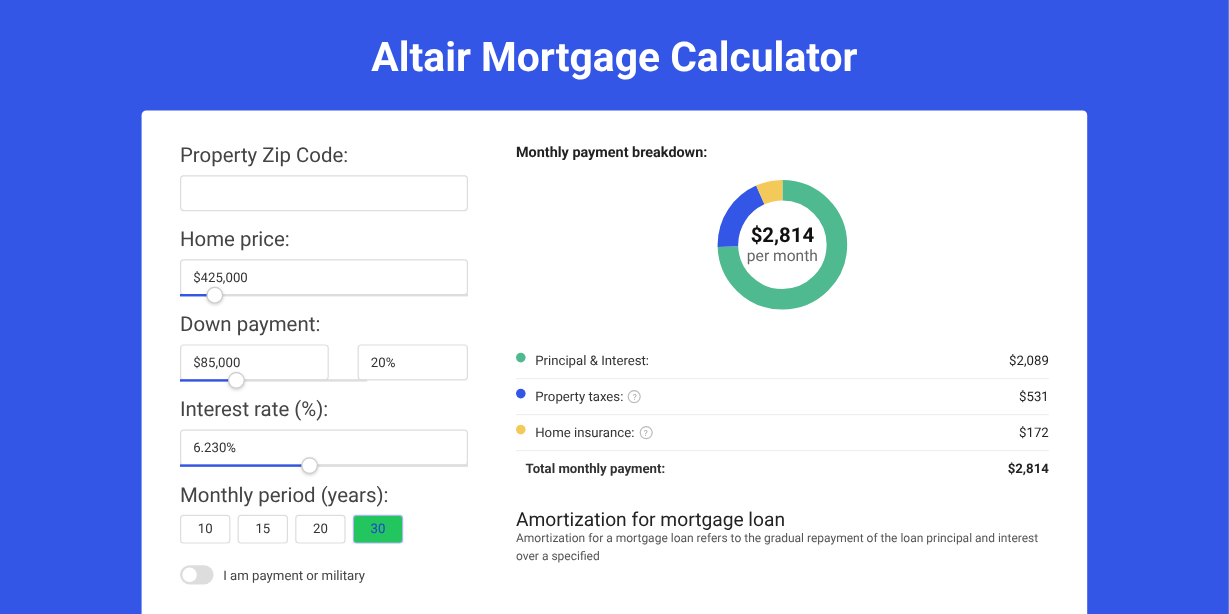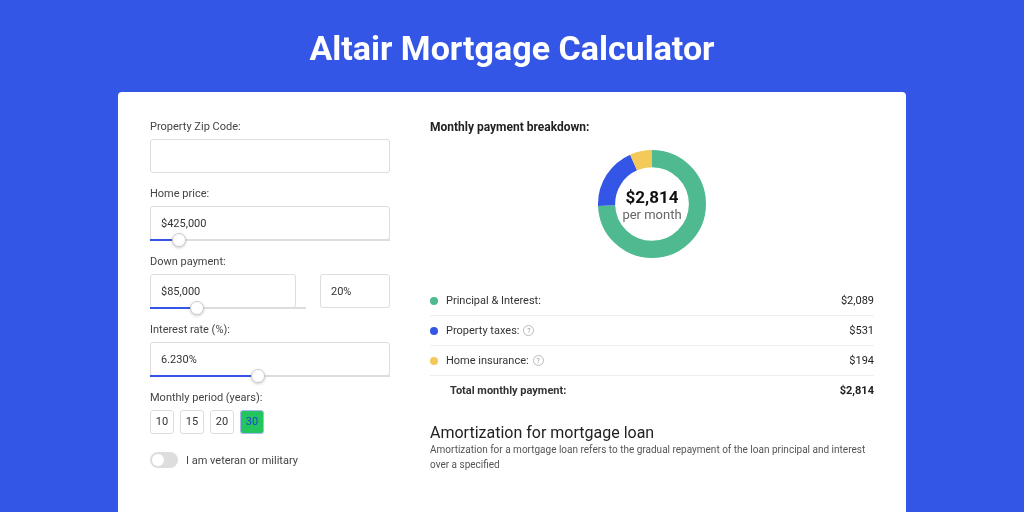--- a/index.html
+++ b/index.html
@@ -1,44 +1,44 @@
 <!DOCTYPE html>
 <html><head>
 <meta charset="utf-8">
 <style>
 *{margin:0;padding:0;box-sizing:border-box;font-family:-apple-system,BlinkMacSystemFont,"Segoe UI",Roboto,sans-serif}
 body{background:#3456e6;width:1024px;height:512px;overflow:hidden}
 .page-title{color:#fff;font-size:34px;font-weight:700;text-align:center;padding:28px 0 24px}
 .card{background:#fff;width:788px;margin:0 auto;border-radius:4px 4px 0 0;padding:28px 32px;display:flex;gap:40px;height:420px}
 .left-col{width:240px;flex-shrink:0}
 .right-col{flex:1}
-.field-label{font-size:11px;color:#444;margin-bottom:6px;display:block}
-.text-input{width:100%;height:30px;border:1px solid #ddd;border-radius:3px;padding:16px 10px;font-size:11px;color:#333;background:#fff}
+.field-label{font-size:17px;color:#444;margin-bottom:6px;display:block}
+.text-input{width:100%;height:30px;border:1px solid #ddd;border-radius:3px;padding:4px 10px;font-size:11px;color:#333;background:#fff}
 .field-group{margin-bottom:14px;position:relative}
 .slider-track{height:2px;background:#ddd;position:relative;margin-top:-1px}
 .slider-fill{height:2px;background:#3456e6;position:absolute;left:0;top:0}
 .slider-thumb{width:14px;height:14px;border-radius:50%;background:#fff;border:1px solid #ccc;box-shadow:0 1px 3px rgba(0,0,0,0.2);position:absolute;top:-6px;transform:translateX(-50%)}
 .dp-row{display:flex;gap:24px}
 .dp-row .text-input:first-child{flex:1}
-.dp-row .text-input:last-child{width:70px}
+.dp-row .text-input:last-child{width:92px}
 .period-row{display:flex;gap:6px}
-.period-btn{width:24px;height:24px;border:1px solid #ddd;border-radius:3px;background:#fff;font-size:11px;color:#333;line-height:22px;text-align:center;cursor:pointer}
+.period-btn{width:42px;height:24px;border:1px solid #ddd;border-radius:3px;background:#fff;font-size:11px;color:#333;line-height:22px;text-align:center;cursor:pointer}
 .period-btn.active{background:#22c55e;border-color:#aab8f0;color:#2342cf}
 .toggle-row{display:flex;align-items:center;gap:8px;margin-top:18px}
 .toggle{width:28px;height:16px;border-radius:10px;background:#ddd;position:relative}
 .toggle .knob{width:12px;height:12px;border-radius:50%;background:#fff;position:absolute;top:2px;left:2px}
 .toggle-label{font-size:11px;color:#444}
 .section-title{font-size:12px;font-weight:700;color:#222;margin-bottom:10px}
 .donut-wrap{display:flex;justify-content:center;margin-bottom:22px}
 .donut{position:relative;width:120px;height:120px}
 .donut svg{width:120px;height:120px;transform:rotate(-90deg)}
 .donut-center{position:absolute;top:50%;left:50%;transform:translate(-50%,-50%);text-align:center}
 .donut-amount{font-size:17px;font-weight:700;color:#111}
 .donut-label{font-size:13px;color:#666}
-.legend-row{display:flex;align-items:center;padding:8px 0;border-bottom:1px solid #eee}
+.legend-row{display:flex;padding:8px 0;border-bottom:1px solid #eee}
 .legend-row.total{border-bottom:none;font-weight:700}
 .legend-dot{width:8px;height:8px;border-radius:50%;margin-right:8px;flex-shrink:0}
 .legend-name{font-size:11px;color:#333;flex:1;display:flex;align-items:center;gap:4px}
 .legend-val{font-size:11px;color:#222}
 .info-icon{width:11px;height:11px;border:1px solid #bbb;border-radius:50%;display:inline-flex;align-items:center;justify-content:center;font-size:7px;color:#999}
 .amort{margin-top:18px}
 .amort-title{font-size:16px;font-weight:400;color:#222;margin-bottom:0}
 .amort-text{font-size:10px;color:#555;line-height:1.5}
 .dot-green{background:#4fb98f}
 .dot-blue{background:#3456e6}
@@ -94,21 +94,21 @@
           <div class="period-btn">15</div>
           <div class="period-btn">20</div>
           <div class="period-btn active">30</div>
         </div>
     </div>
 
     <div class="toggle-row">
       <div class="toggle">
           <div class="knob"></div>
         </div>
-      <span class="toggle-label">I am veteran or military</span>
+      <span class="toggle-label">I am payment or military</span>
     </div>
 
   </div>
 
   <div class="right-col">
     <div class="section-title">Monthly payment breakdown:</div>
 
     <div class="donut-wrap">
       <div class="donut">
         <svg viewBox="0 0 42 42">
@@ -130,26 +130,26 @@
           <span class="legend-val">$2,089</span>
         </div>
         <div class="legend-row">
           <span class="legend-dot dot-blue"></span>
           <span class="legend-name">Property taxes:<span class="info-icon">?</span></span>
           <span class="legend-val">$531</span>
         </div>
         <div class="legend-row">
           <span class="legend-dot dot-yellow"></span>
           <span class="legend-name">Home insurance:<span class="info-icon">?</span></span>
-          <span class="legend-val">$194</span>
+          <span class="legend-val">$172</span>
         </div>
       </div>
 
     <div class="legend-row total">
-      <span class="legend-name" style="margin-left:20px">Total monthly payment:</span>
+      <span class="legend-name" style="margin-left:8px">Total monthly payment:</span>
       <span class="legend-val">$2,814</span>
     </div>
 
     <div class="amort">
       <div class="amort-title">Amortization for mortgage loan</div>
       <div class="amort-text">Amortization for a mortgage loan refers to the gradual repayment of the loan principal and interest over a specified</div>
     </div>
   </div>
 </div>
 

